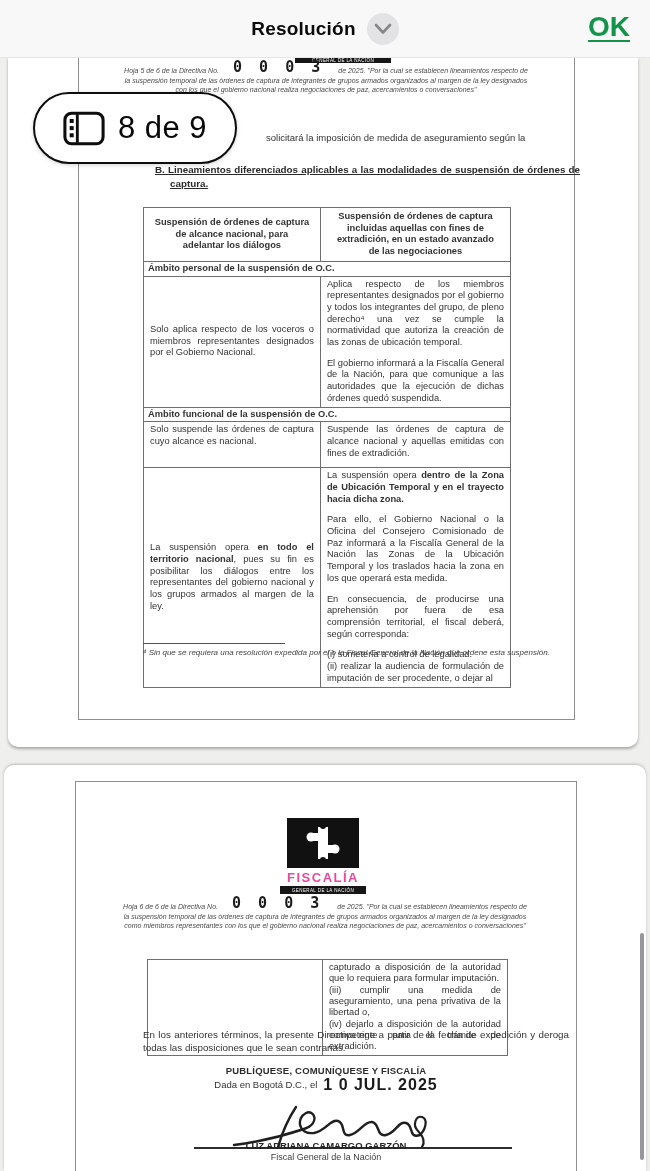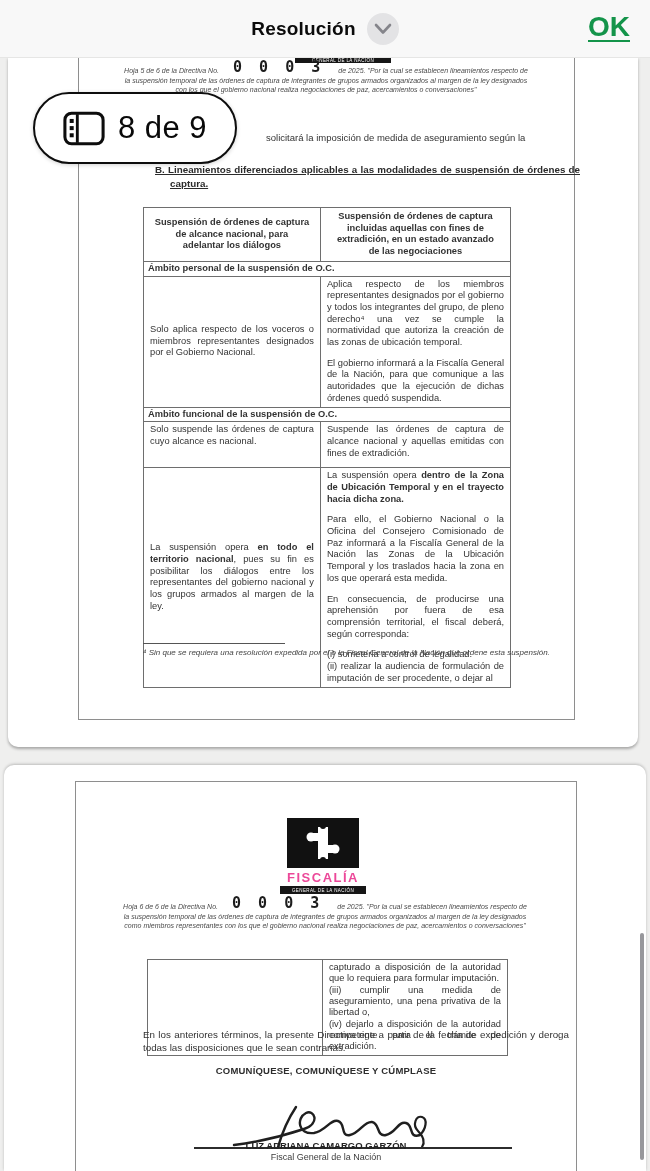--- a/index.html
+++ b/index.html
@@ -226,21 +226,25 @@
           <p class="tight">capturado a disposición de la autoridad que lo requiera para formular imputación.</p>
           <p class="tight">(iii) cumplir una medida de aseguramiento, una pena privativa de la libertad o,</p>
           <p class="tight">(iv) dejarlo a disposición de la autoridad competente para el trámite de extradición.</p>
         </td>
       </tr>
     </tbody>
       </table>
 
     <div class="closing">En los anteriores términos, la presente Directiva rige a partir de la fecha de expedición y deroga todas las disposiciones que le sean contrarias.</div>
 
-    <div class="publish">COMUNÍQUESE, COMUNÍQUESE Y CÚMPLASE</div>
+    <div class="publish">PUBLÍQUESE, COMUNÍQUESE Y FISCALÍA</div>
+    <div class="dada-row">
+      <span class="dada-txt">Dada en Bogotá D.C., el</span>
+      <span class="date-stamp">1 0  JUL.  2025</span>
+    </div>
 
     <svg class="sig-svg" width="205" height="46" viewBox="0 0 205 46">
       <path d="M8,40 C40,36 60,30 78,24 C95,18 88,4 80,8 C70,13 72,30 88,28 C100,26 104,14 112,16 C120,18 114,32 124,30 C134,28 138,16 146,17 C154,18 150,32 160,30 C170,28 172,16 180,18 C188,20 182,34 194,30" fill="none" stroke="#1f1f1f" stroke-width="2.4" stroke-linecap="round"></path>
       <path d="M70,2 C62,14 56,28 52,42" fill="none" stroke="#1f1f1f" stroke-width="2.4" stroke-linecap="round"></path>
       <path d="M194,30 C200,24 202,14 196,12 C190,10 186,20 192,26 C196,30 200,36 196,42" fill="none" stroke="#1f1f1f" stroke-width="2.2" stroke-linecap="round"></path>
     </svg>
     <div class="sig-line"></div>
     <div class="signer-name">LUZ ADRIANA CAMARGO GARZÓN</div>
     <div class="signer-title">Fiscal General de la Nación</div>
   </div>

